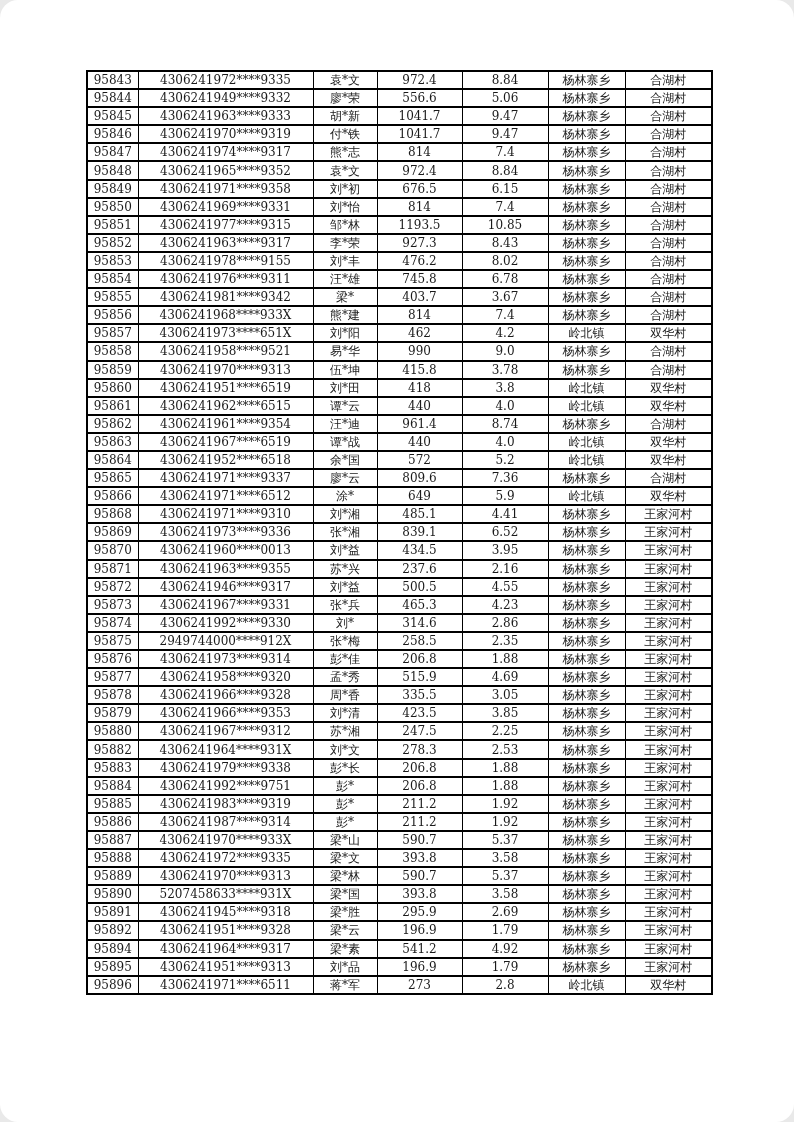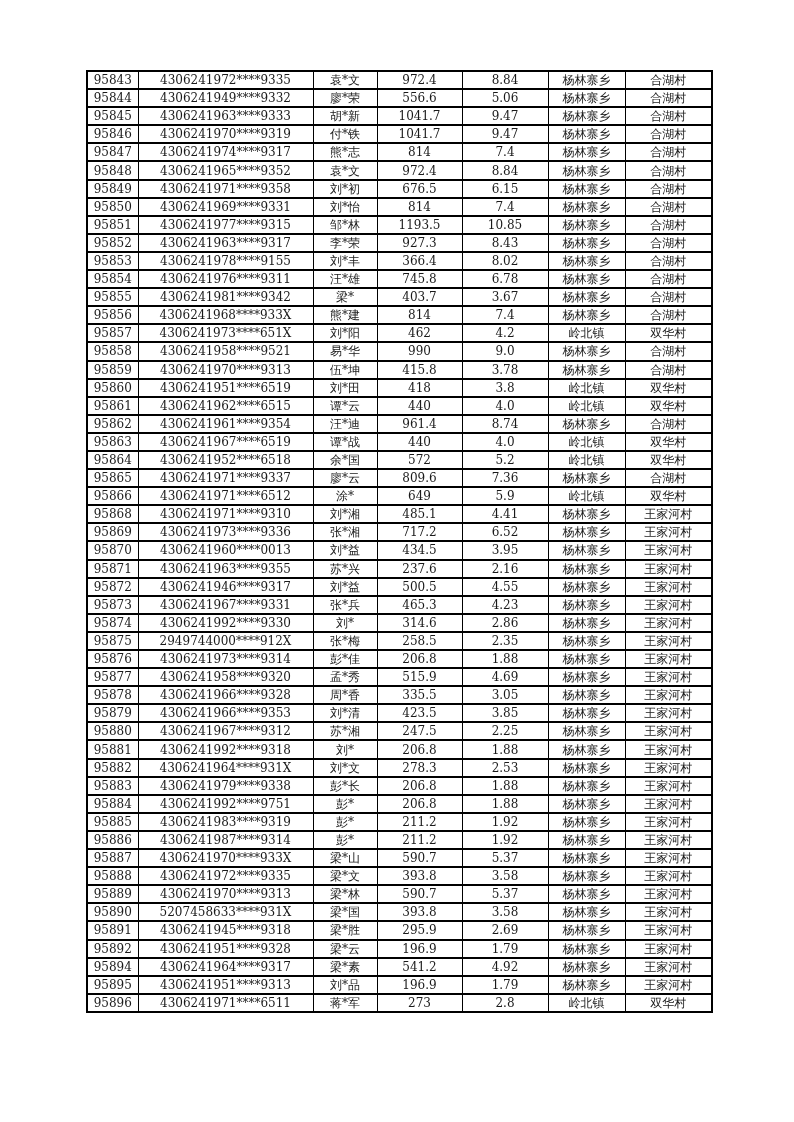--- a/index.html
+++ b/index.html
@@ -11,20 +11,21 @@
     height: 1122px;
     background: #e9e9e9;
     font-family: "DejaVu Serif", "Liberation Serif", serif;
   }
   .page {
     position: relative;
     width: 794px;
     height: 1122px;
     background: #ffffff;
     overflow: hidden;
+    border-radius: 18px;
   }
   .data-table {
     position: absolute;
     left: 86px;
     top: 70px;
     border-collapse: collapse;
     table-layout: fixed;
   }
   .data-table col.c-seq      { width: 51px; }
   .data-table col.c-id       { width: 175px; }
@@ -154,21 +155,21 @@
           <td>李*荣</td>
           <td>927.3</td>
           <td>8.43</td>
           <td>杨林寨乡</td>
           <td>合湖村</td>
         </tr>
         <tr>
           <td>95853</td>
           <td>4306241978****9155</td>
           <td>刘*丰</td>
-          <td>366.4</td>
+          <td>476.2</td>
           <td>8.02</td>
           <td>杨林寨乡</td>
           <td>合湖村</td>
         </tr>
         <tr>
           <td>95854</td>
           <td>4306241976****9311</td>
           <td>汪*雄</td>
           <td>745.8</td>
           <td>6.78</td>
@@ -289,21 +290,21 @@
           <td>刘*湘</td>
           <td>485.1</td>
           <td>4.41</td>
           <td>杨林寨乡</td>
           <td>王家河村</td>
         </tr>
         <tr>
           <td>95869</td>
           <td>4306241973****9336</td>
           <td>张*湘</td>
-          <td>717.2</td>
+          <td>839.1</td>
           <td>6.52</td>
           <td>杨林寨乡</td>
           <td>王家河村</td>
         </tr>
         <tr>
           <td>95870</td>
           <td>4306241960****0013</td>
           <td>刘*益</td>
           <td>434.5</td>
           <td>3.95</td>
@@ -394,29 +395,20 @@
         <tr>
           <td>95880</td>
           <td>4306241967****9312</td>
           <td>苏*湘</td>
           <td>247.5</td>
           <td>2.25</td>
           <td>杨林寨乡</td>
           <td>王家河村</td>
         </tr>
         <tr>
-          <td>95881</td>
-          <td>4306241992****9318</td>
-          <td>刘*</td>
-          <td>206.8</td>
-          <td>1.88</td>
-          <td>杨林寨乡</td>
-          <td>王家河村</td>
-        </tr>
-        <tr>
           <td>95882</td>
           <td>4306241964****931X</td>
           <td>刘*文</td>
           <td>278.3</td>
           <td>2.53</td>
           <td>杨林寨乡</td>
           <td>王家河村</td>
         </tr>
         <tr>
           <td>95883</td>

